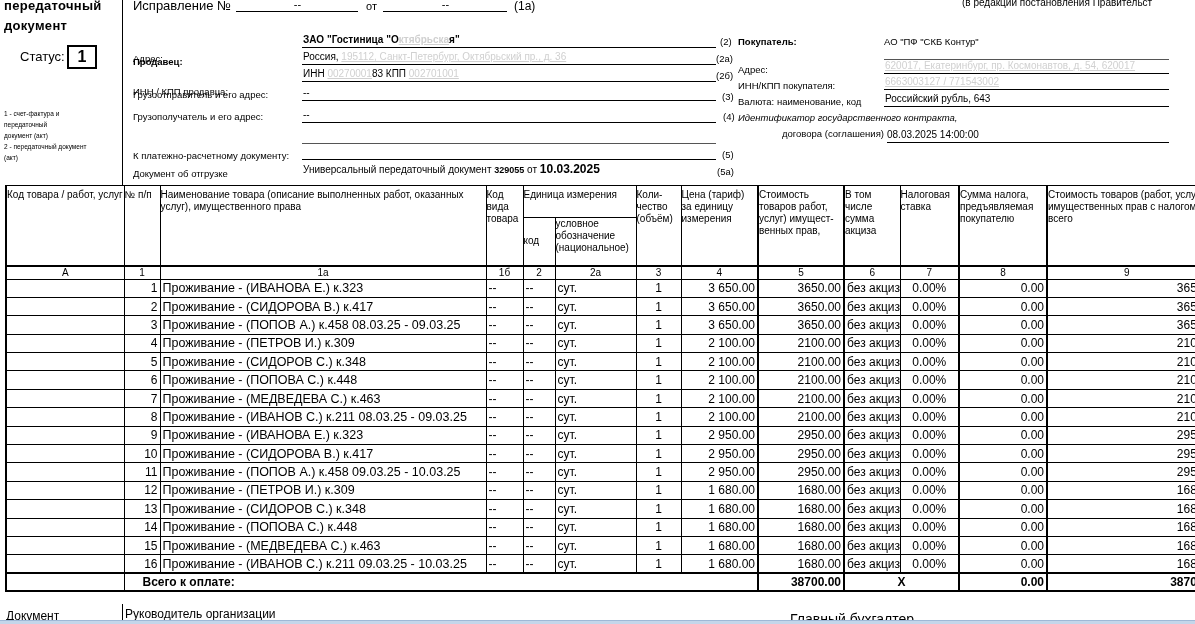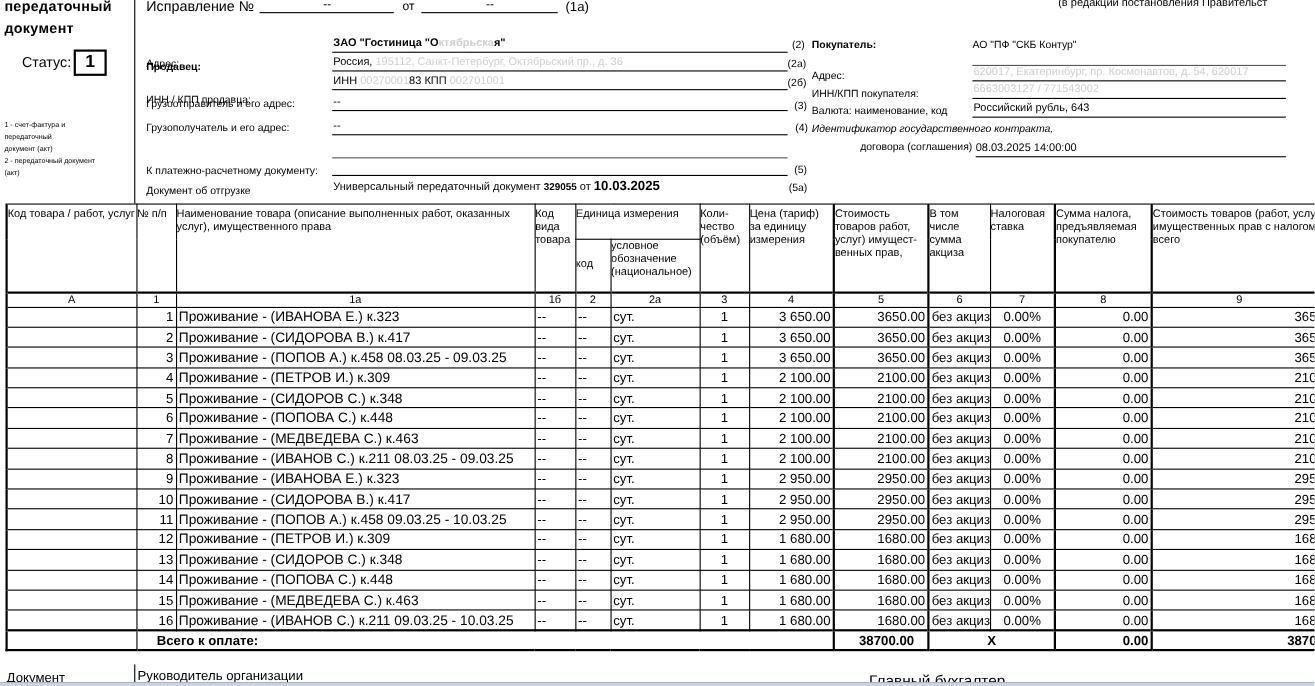--- a/index.html
+++ b/index.html
@@ -2,21 +2,21 @@
 <html><head>
 <meta charset="utf-8">
 <style>
   * { box-sizing: border-box; margin: 0; padding: 0; }
   html, body { width: 1195px; height: 624px; overflow: hidden; background: #ffffff; }
   body { font-family: "Liberation Sans", sans-serif; color: #000; position: relative; font-size: 11px; }
   .abs { position: absolute; white-space: nowrap; }
   .vline { position: absolute; background: #000; width: 1px; }
   .hline { position: absolute; background: #000; height: 1px; }
   .uline { position: absolute; border-bottom: 1px solid #000; height: 14px; font-size: 10px; padding-left: 1px; white-space: nowrap; overflow: hidden; }
-  .faded { color: #d0d0d0; }
+  .faded { color: #d0d0d0; text-decoration: underline; }
   .small { font-size: 9.5px; }
   .tiny { font-size: 6.5px; line-height: 11px; }
   .bold { font-weight: bold; }
 
   
   .doc-title { left: 4px; top: -4px; font-size: 13px; font-weight: bold; line-height: 20px; letter-spacing: 0.3px; }
   .status-label { left: 20px; top: 49px; font-size: 13px; }
   .status-box { position: absolute; left: 67px; top: 45px; width: 30px; height: 24px; border: 2px solid #000; font-size: 16px; font-weight: bold; text-align: center; line-height: 20px; }
 
   
@@ -392,21 +392,21 @@
         <td class="r">1 680.00</td>
         <td class="r thick-l">1680.00</td>
         <td class="excise thick-l">без акциза</td>
         <td class="c">0.00%</td>
         <td class="r thick-l">0.00</td>
         <td class="r thick-l">1680</td>
       </tr>
       <tr class="total">
         <td class="thick-l"></td>
         <td colspan="7" style="padding-left:18px;">Всего к оплате:</td>
-        <td class="r thick-l" style="padding-right:12px;margin-top:31px;">38700.00</td>
+        <td class="r thick-l" style="padding-right:2px;margin-top:31px;">38700.00</td>
         <td colspan="2" class="c thick-l">X</td>
         <td class="r thick-l" style="padding-right:2px;">0.00</td>
         <td class="r thick-l" style="padding-right:2px;">38700</td>
       </tr>
     </tbody>
 </table>
 
 <div class="abs" style="left:6px; top:609px; font-size:12px;">Документ</div>
 <div class="vline" style="left:122px; top:604px; height:20px;"></div>
 <div class="abs" style="left:125px; top:607px; font-size:12px;">Руководитель организации</div>

